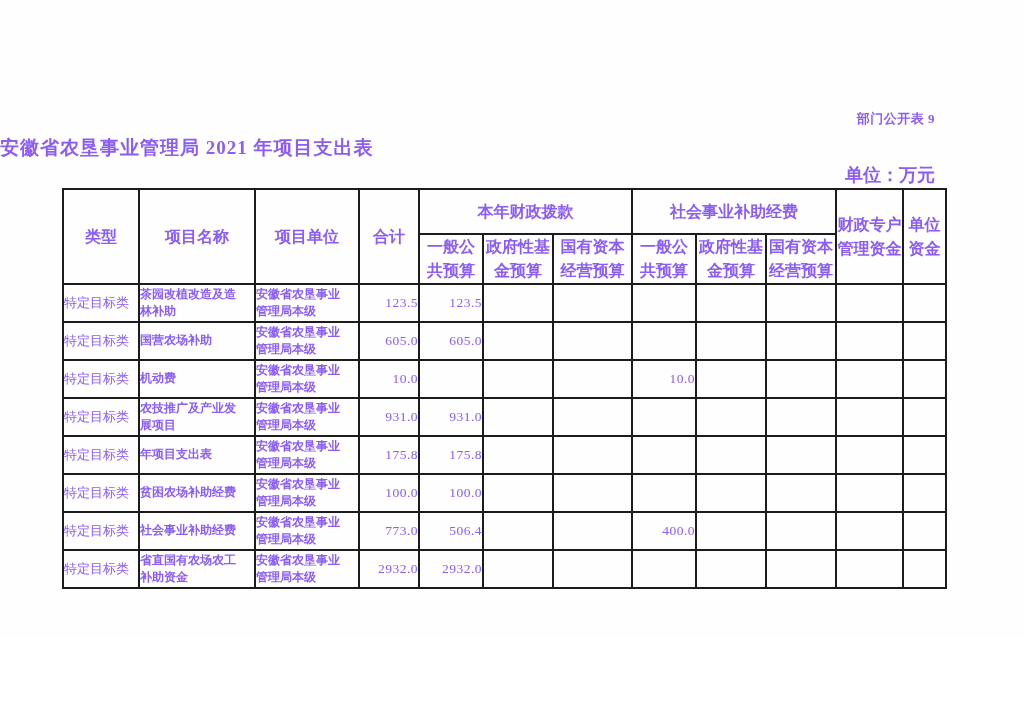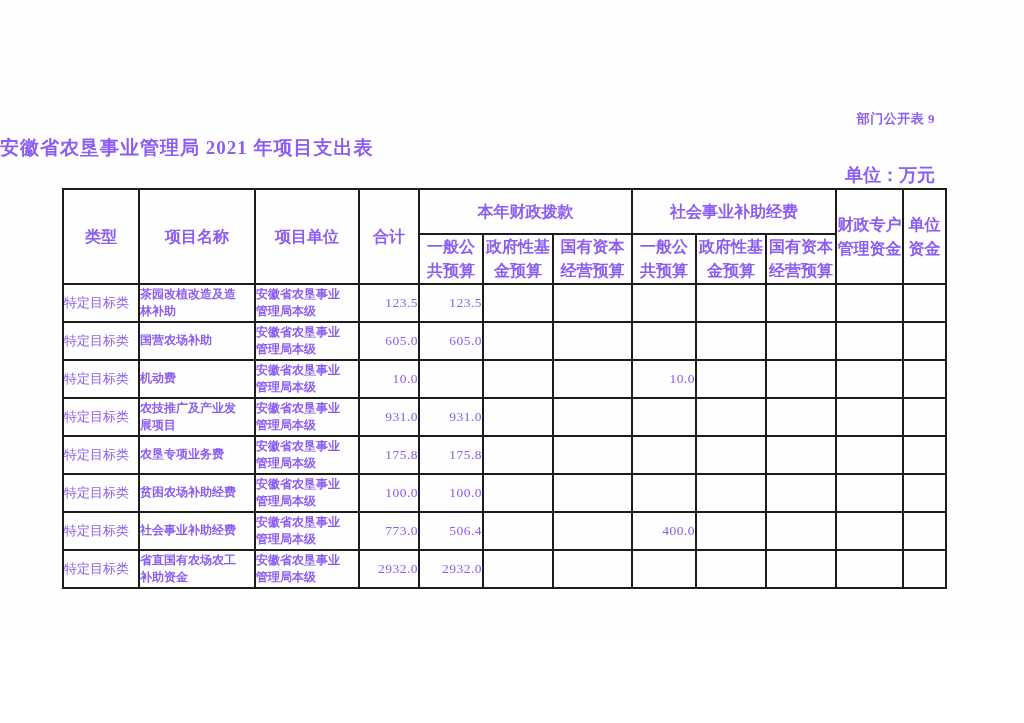--- a/index.html
+++ b/index.html
@@ -206,21 +206,21 @@
     <td class="cell-num"></td>
     <td class="cell-num"></td>
     <td class="cell-num"></td>
     <td class="cell-num"></td>
     <td class="cell-num"></td>
     <td class="cell-num"></td>
   </tr>
 
   <tr>
     <td class="cell-type">特定目标类</td>
-    <td class="cell-name">农垦专项业务费</td>
+    <td class="cell-name">年项目支出表</td>
     <td class="cell-unit">安徽省农垦事业
 管理局本级</td>
     <td class="cell-num">175.8</td>
     <td class="cell-num">175.8</td>
     <td class="cell-num"></td>
     <td class="cell-num"></td>
     <td class="cell-num"></td>
     <td class="cell-num"></td>
     <td class="cell-num"></td>
     <td class="cell-num"></td>

